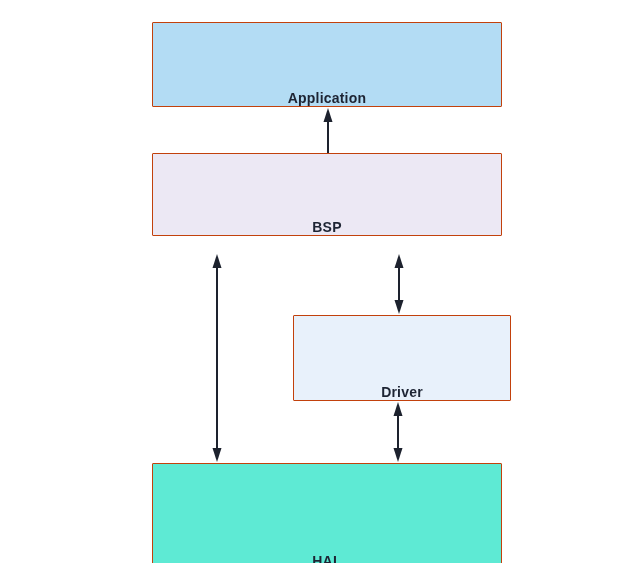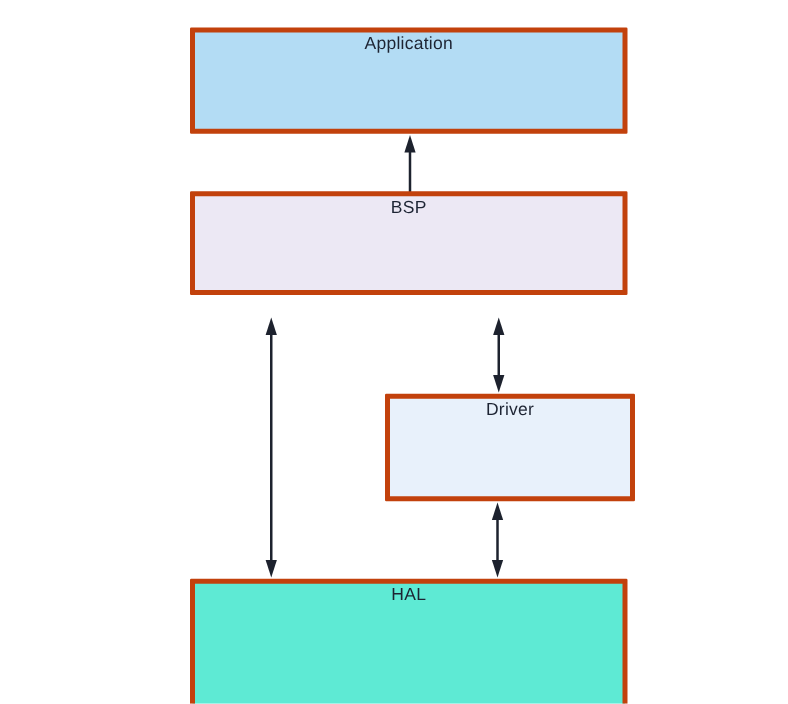--- a/index.html
+++ b/index.html
@@ -19,43 +19,43 @@
     position: absolute;
     left: 0;
     top: 0;
     width: 630px;
     height: 563px;
     pointer-events: none;
   }
   .node {
     position: absolute;
     box-sizing: border-box;
-    border: 4px solid #c2410c;
+    border: 1px solid #c2410c;
     border-radius: 1px;
     display: flex;
-    align-items: flex-start;
+    align-items: flex-end;
     justify-content: center;
-    font-weight: normal;
+    font-weight: bold;
     font-size: 14px;
     color: #1d2433;
     letter-spacing: 0.2px;
   }
   .node-application {
     left: 152px; top: 22px;
     width: 350px; height: 85px;
     background: #b3dcf4;
   }
   .node-bsp {
     left: 152px; top: 153px;
     width: 350px; height: 83px;
     background: #ece8f4;
   }
   .node-driver {
-    left: 308px; top: 315px;
-    width: 200px; height: 86px;
+    left: 293px; top: 315px;
+    width: 218px; height: 86px;
     background: #e8f1fb;
   }
   .node-hal {
     left: 152px; top: 463px;
     width: 350px; height: 107px;
     background: #5eead4;
   }
   .arrow-line {
     stroke: #1d222e;
     stroke-width: 2;

